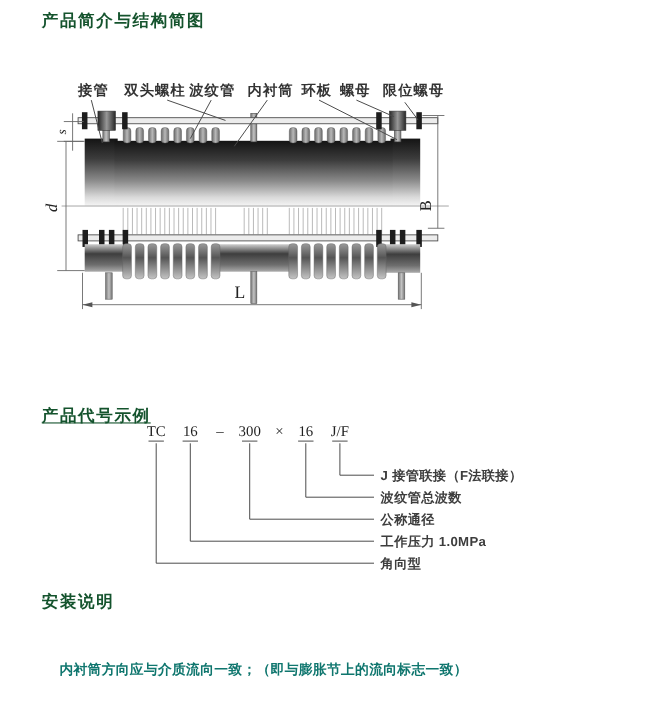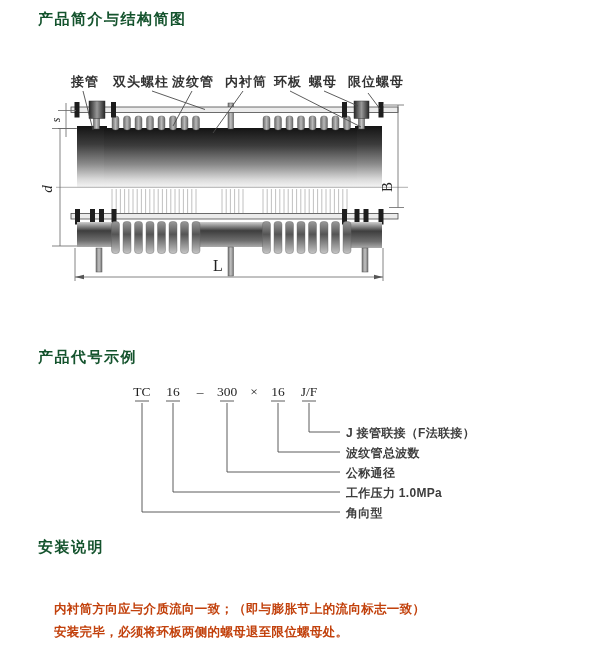--- a/index.html
+++ b/index.html
@@ -6,25 +6,25 @@
   body{
     width:600px;height:652px;position:relative;background:#ffffff;
     font-family:"Liberation Sans",sans-serif;overflow:hidden;
   }
   .page{position:absolute;left:0;top:0;width:600px;height:652px;background:#ffffff;}
   .sec-title{
     position:absolute;left:38px;font-size:15px;font-weight:bold;
     color:#14532d;letter-spacing:1.5px;white-space:nowrap;
   }
   #title-intro{top:10px;}
-  #title-code{top:348px;}
+  #title-code{top:369px;text-decoration:underline;}
   #title-install{top:538px;}
   .install-text{
     position:absolute;left:54px;top:598px;width:520px;
-    font-size:12.5px;font-weight:600;color:#c2410c;letter-spacing:0.3px;
+    font-size:12.5px;font-weight:600;color:#0f766e;letter-spacing:0.3px;
   }
   .install-line{height:23px;line-height:23px;white-space:nowrap;}
   svg{position:absolute;left:0;}
   #diagram-svg{top:0;}
   #code-svg{top:370px;}
   svg text{font-family:"Liberation Sans",sans-serif;}
   .part-label{font-size:13px;font-weight:bold;fill:#333;letter-spacing:1px;}
   .dim-label{font-family:"Liberation Serif",serif;font-style:italic;fill:#222;}
   .dim-label-up{font-family:"Liberation Serif",serif;fill:#222;}
   .code-part{font-family:"Liberation Serif",serif;font-size:13.5px;fill:#1f1f1f;}
@@ -240,16 +240,15 @@
       <text class="callout-label" x="346" y="106.5">公称通径</text>
       <text class="callout-label" x="346" y="126.5">工作压力 1.0MPa</text>
       <text class="callout-label" x="346" y="146.5">角向型</text>
     </g>
   </svg>
 
   <div class="sec-title" id="title-install">安装说明</div>
 
   <div class="install-text">
     <div class="install-line">内衬筒方向应与介质流向一致；（即与膨胀节上的流向标志一致）</div>
-    <div class="install-line">安装完毕，必须将环板两侧的螺母退至限位螺母处。</div>
   </div>
 
 </div>
 
 </body></html>

